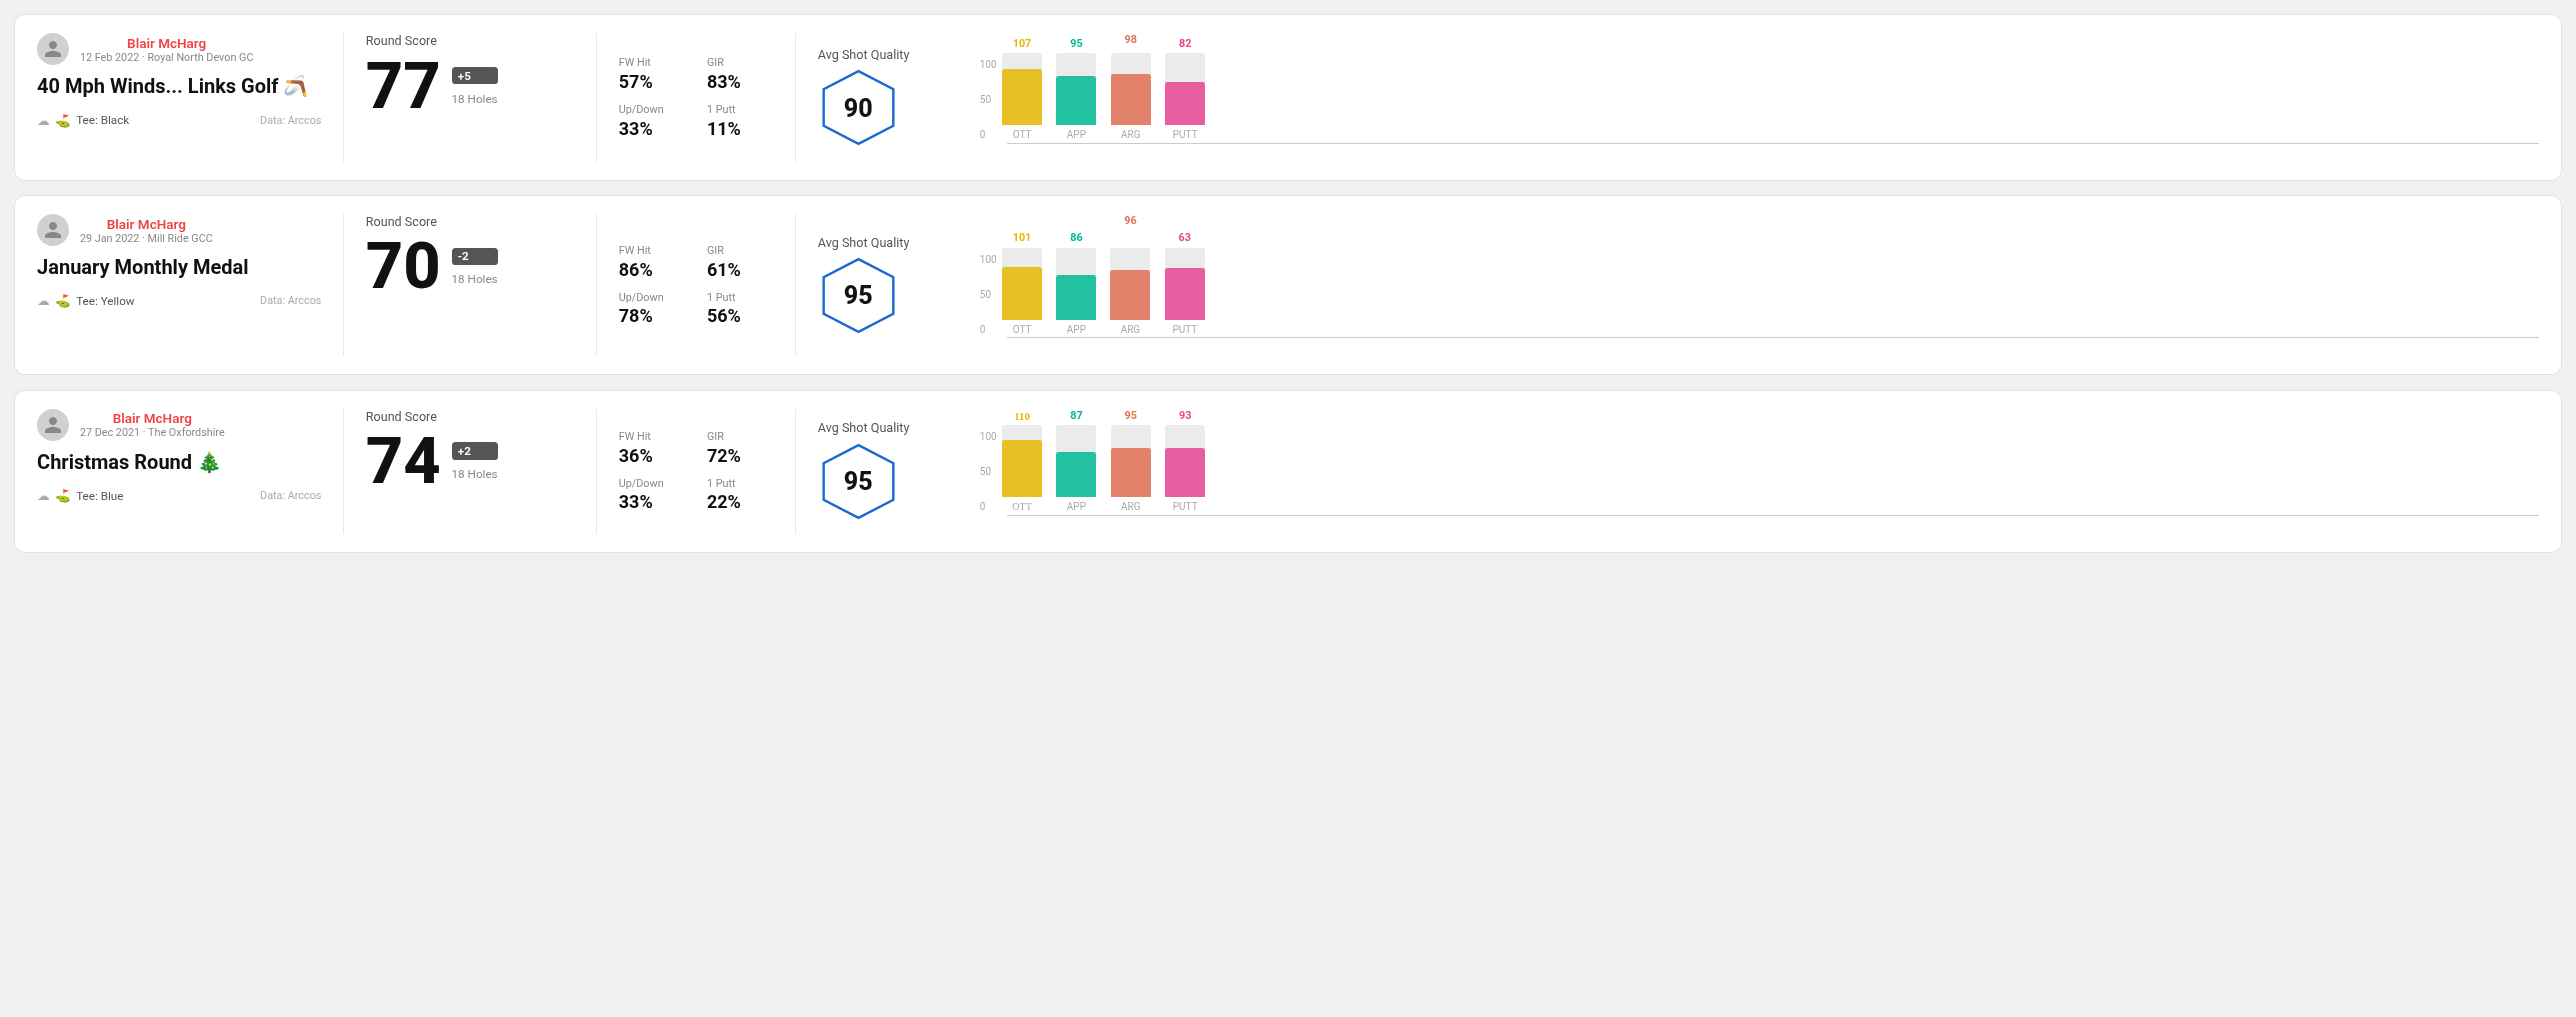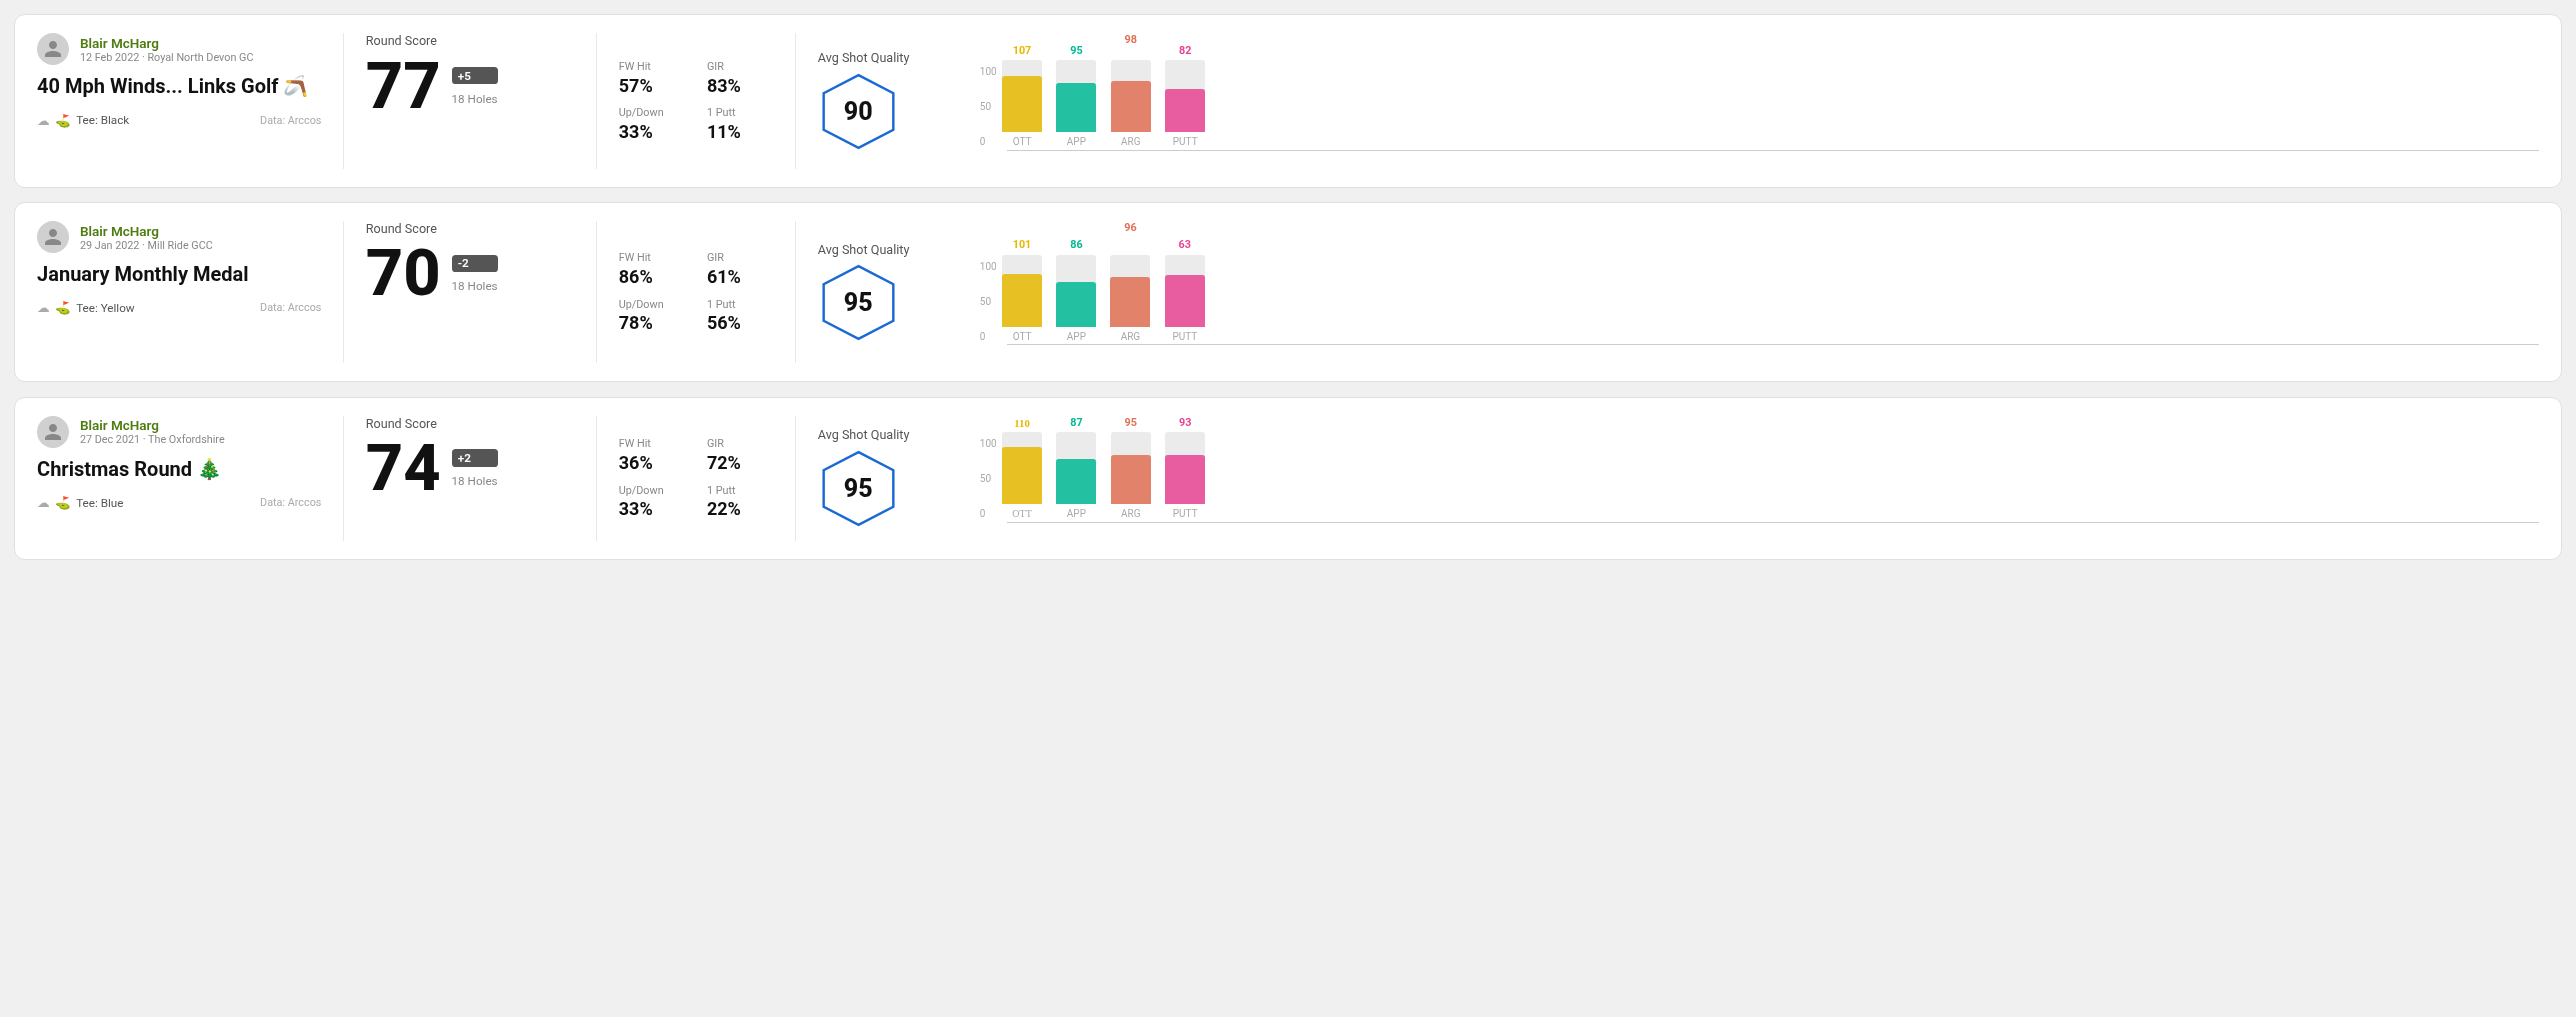--- a/index.html
+++ b/index.html
@@ -42,21 +42,22 @@
       flex-shrink: 0;
     }
     .avatar svg {
       width: 20px;
       height: 20px;
       fill: #888;
     }
     .player-info .player-name {
       font-weight: 600;
       font-size: 13.5px;
-      color: #4d7c0f;
+      color: #ef4444;
+      text-align: center;
     }
     .player-info .player-meta {
       font-size: 10.8px;
       color: #888;
     }
     .round-title {
       font-size: 20px;
       font-weight: 700;
       color: #111;
       margin: 7.2px 0 14.4px 0;
@@ -280,21 +281,21 @@
 
           <div style="display:flex;flex-direction:column;align-items:center;margin-right:14.4px;">
             <span style="font-size:10.8px;font-weight:700;color:#00b894;margin-bottom:3.6px;">95</span>
             <div style="width:40px;height:72px;background:#ebebeb;border-radius:2.7px;position:relative;">
               <div style="position:absolute;bottom:0;left:0;width:100%;height:69%;background:#00b894;border-radius:2.7px 2.7px 0 0;opacity:0.85;"></div>
             </div>
             <span style="font-size:10px;color:#aaa;margin-top:3.6px;">APP</span>
           </div>
 
           <div style="display:flex;flex-direction:column;align-items:center;margin-right:14.4px;">
-            <span style="font-size:10.8px;font-weight:700;color:#e17055;margin-bottom:14px;">98</span>
+            <span style="font-size:10.8px;font-weight:700;color:#e17055;margin-bottom:7px;">98</span>
             <div style="width:40px;height:72px;background:#ebebeb;border-radius:2.7px;position:relative;">
               <div style="position:absolute;bottom:0;left:0;width:100%;height:71%;background:#e17055;border-radius:2.7px 2.7px 0 0;opacity:0.85;"></div>
             </div>
             <span style="font-size:10px;color:#aaa;margin-top:3.6px;">ARG</span>
           </div>
 
           <div style="display:flex;flex-direction:column;align-items:center;margin-right:14.4px;">
             <span style="font-size:10.8px;font-weight:700;color:#e84393;margin-bottom:3.6px;">82</span>
             <div style="width:40px;height:72px;background:#ebebeb;border-radius:2.7px;position:relative;">
               <div style="position:absolute;bottom:0;left:0;width:100%;height:60%;background:#e84393;border-radius:2.7px 2.7px 0 0;opacity:0.85;"></div>

